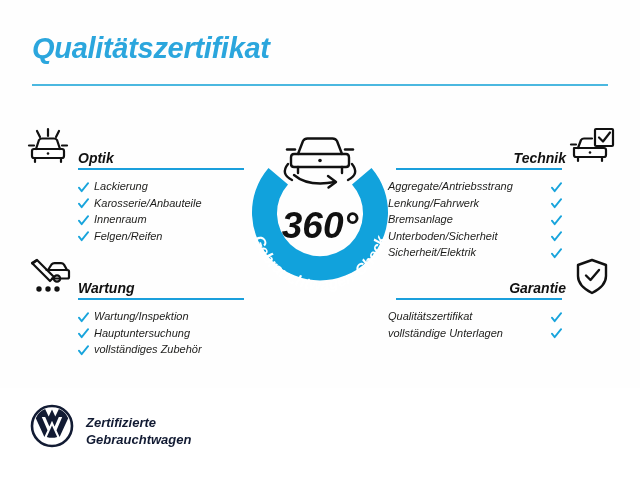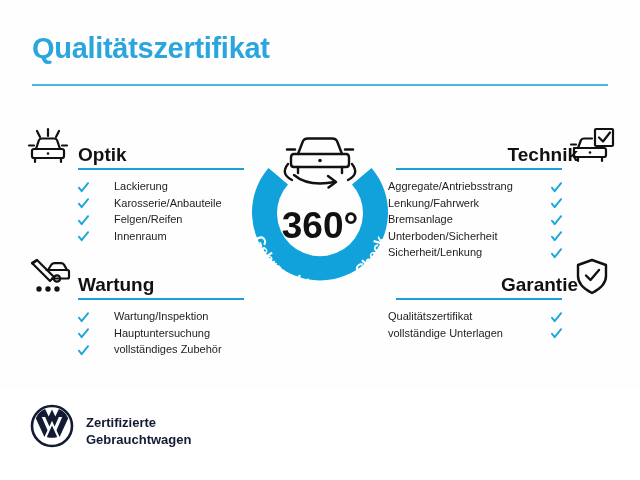--- a/index.html
+++ b/index.html
@@ -12,20 +12,21 @@
     height: 480px;
     font-family: "Liberation Sans", sans-serif;
     color: #1a1a1a;
     overflow: hidden;
   }
   #certificate {
     position: relative;
     width: 640px;
     height: 388px;
     background: #fefefe;
+    font-style: italic;
   }
 
   
   .title {
     position: absolute;
     left: 32px;
     top: 32px;
     font-size: 29px;
     font-weight: bold;
     color: #2ba6dd;
@@ -62,28 +63,28 @@
     display: flex;
     align-items: center;
     justify-content: center;
   }
   .sec-left .sec-icon  { left: 0; }
   .sec-right .sec-icon { right: 0; }
 
   .sec-title {
     position: absolute;
     bottom: 2px;
-    font-size: 19px;
+    font-size: 14px;
     font-weight: bold;
     color: #111111;
     white-space: nowrap;
     margin-top: 48px;
   }
   .sec-left  .sec-title { left: 56px; }
-  .sec-right .sec-title { right: 40px; }
+  .sec-right .sec-title { right: 52px; }
 
   .sec-rule {
     position: absolute;
     height: 2px;
     background: #1a9fdc;
     top: 42px;
   }
   .sec-left  .sec-rule { left: 56px;  right: 8px; }
   .sec-right .sec-rule { right: 56px; left: 8px; }
 
@@ -93,21 +94,20 @@
     margin: 0;
     padding: 10px 0 0 0;
   }
   ul.checklist li {
     font-size: 11px;
     color: #1d1d1b;
     line-height: 16.5px;
     white-space: nowrap;
     display: flex;
     align-items: center;
-    gap: 20px;
   }
   .sec-left ul.checklist  { padding-left: 56px; }
   .sec-left ul.checklist li  { justify-content: flex-start; }
   .sec-right ul.checklist { padding-right: 56px; }
   .sec-right ul.checklist li { justify-content: space-between; }
 
   .tick {
     display: inline-block;
     width: 11px;
     height: 11px;
@@ -187,29 +187,29 @@
             </svg>
         </span>
         <span>Karosserie/Anbauteile</span>
       </li>
       <li>
         <span class="tick">
           <svg width="11" height="11" viewBox="0 0 12 12">
               <path d="M1 6.2 L4 10 L11 1.3" stroke="#18a4dc" stroke-width="2" fill="none" stroke-linecap="round" stroke-linejoin="round"></path>
             </svg>
         </span>
+        <span>Innenraum</span>
+      </li>
+      <li>
+        <span class="tick">
+          <svg width="11" height="11" viewBox="0 0 12 12">
+              <path d="M1 6.2 L4 10 L11 1.3" stroke="#18a4dc" stroke-width="2" fill="none" stroke-linecap="round" stroke-linejoin="round"></path>
+            </svg>
+        </span>
         <span>Felgen/Reifen</span>
-      </li>
-      <li>
-        <span class="tick">
-          <svg width="11" height="11" viewBox="0 0 12 12">
-              <path d="M1 6.2 L4 10 L11 1.3" stroke="#18a4dc" stroke-width="2" fill="none" stroke-linecap="round" stroke-linejoin="round"></path>
-            </svg>
-        </span>
-        <span>Innenraum</span>
       </li>
     </ul>
   </div>
 
   <div class="section sec-wartung sec-left">
     <div class="sec-head">
       <span class="sec-icon">
         <svg width="48" height="40" viewBox="0 0 48 40" fill="none" stroke="#111" stroke-width="2.2" stroke-linecap="round" stroke-linejoin="round">
           <path d="M8 6 L13 3 L30 20 L26 24 Z"></path>
           <line x1="8.5" y1="6.5" x2="12.5" y2="3.5"></line>
@@ -301,21 +301,21 @@
             </svg>
         </span>
         <span>Unterboden/Sicherheit</span>
       </li>
       <li>
         <span class="tick">
           <svg width="11" height="11" viewBox="0 0 12 12">
               <path d="M1 6.2 L4 10 L11 1.3" stroke="#18a4dc" stroke-width="2" fill="none" stroke-linecap="round" stroke-linejoin="round"></path>
             </svg>
         </span>
-        <span>Sicherheit/Lenkung</span>
+        <span>Sicherheit/Elektrik</span>
       </li>
     </ul>
   </div>
 
   <div class="section sec-garantie sec-right">
     <div class="sec-head">
       <span class="sec-icon">
         <svg width="40" height="40" viewBox="0 0 40 40" fill="none" stroke="#111" stroke-width="2.4" stroke-linecap="round" stroke-linejoin="round">
           <path d="M20 3 L34 8 L34 19 Q34 29 20 36 Q6 29 6 19 L6 8 Z"></path>
           <path d="M14 18.5 L18.5 23 L27 13"></path>

